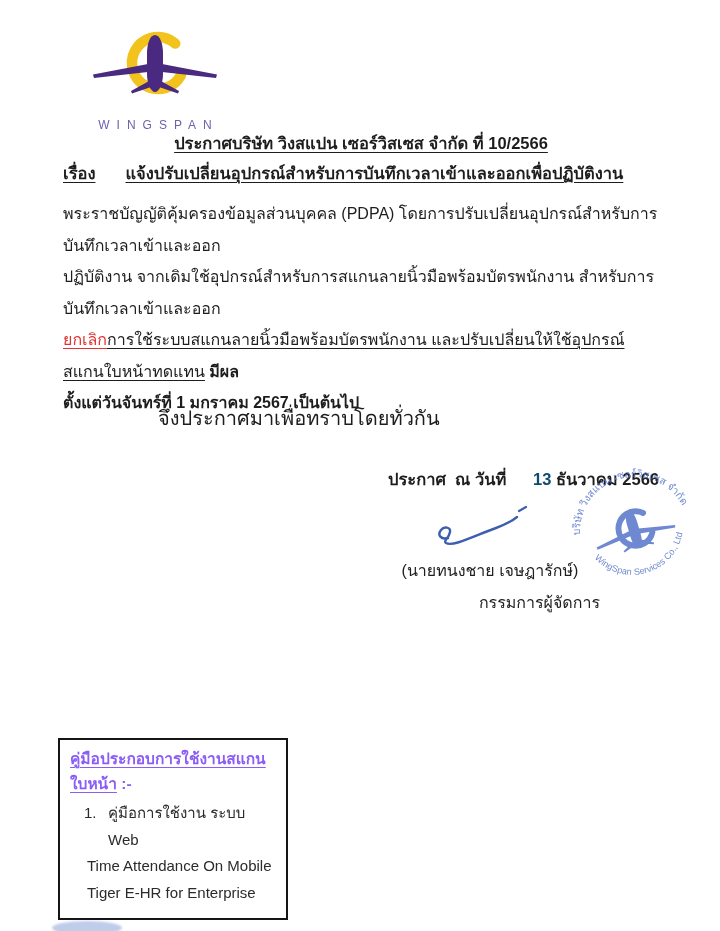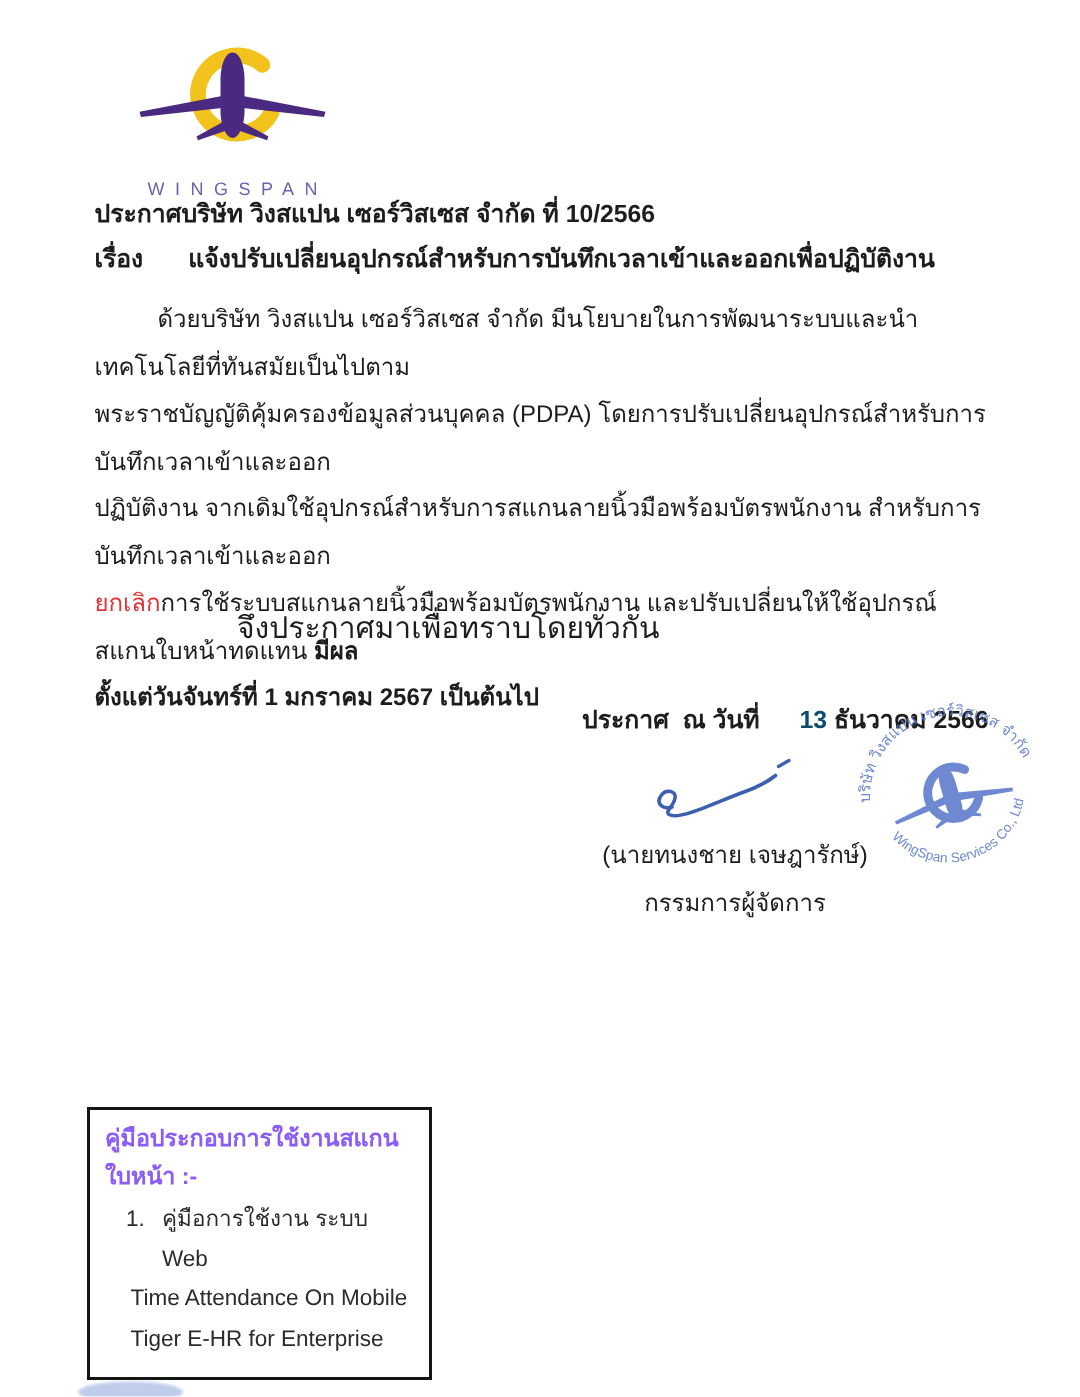--- a/index.html
+++ b/index.html
@@ -5,41 +5,41 @@
   html,body{margin:0;padding:0;background:#ffffff;}
   .page{position:relative;width:720px;height:931px;background:#fff;overflow:hidden;
         font-family:"Liberation Sans","DejaVu Sans",sans-serif;color:#1d1d1d;}
 
   
   .logo{position:absolute;left:80px;top:22px;width:150px;text-align:center;}
   .logo .brand{margin-top:2px;font-size:12px;letter-spacing:7px;color:#6c63ae;font-weight:normal;padding-left:7px;}
 
   
   .doc-title{position:absolute;left:63px;top:128px;width:596px;font-size:16.5px;font-weight:bold;line-height:30px;}
-  .u{text-underline-offset:3px;text-decoration-thickness:1.2px;}
+  .u{text-decoration:underline;text-underline-offset:3px;text-decoration-thickness:1.2px;text-align:center;}
   .pad-r{padding-right:30px;}
 
   
   .body{position:absolute;left:63px;top:198px;width:600px;font-size:16px;}
   .bodyline{line-height:31.5px;white-space:pre-wrap;}
   .indent{text-indent:42px;}
   .red{color:#e03434;}
   .b{font-weight:bold;}
 
   .closing{position:absolute;left:130px;top:402px;font-size:20px;margin-left:28px;}
 
   .dateline{position:absolute;left:388px;top:466px;font-size:16.5px;font-weight:bold;white-space:pre-wrap;}
   .day-blue{color:#0c4a6e;margin-left:22px;}
 
   .signature{position:absolute;left:422px;top:502px;width:116px;height:52px;}
 
   .stamp{position:absolute;left:568px;top:464px;width:132px;height:132px;transform:rotate(-16deg);opacity:.88;}
 
   .signer{position:absolute;left:380px;top:556px;width:220px;text-align:center;font-size:16px;line-height:30px;}
-  .signer .role{margin-top:2px;}
+  .signer .role{margin-top:2px;text-align:right;}
 
   
   .manual-box{position:absolute;left:58px;top:738px;width:230px;border:2px solid #151515;
               padding:6px 10px 12px 10px;box-sizing:border-box;font-size:15px;color:#2b2b2b;}
   .manual-box .heading{font-weight:bold;font-size:15.5px;color:#8b5cf6;margin-bottom:4px;white-space:pre-wrap;}
   .mrow{display:flex;line-height:26.5px;}
   .mnum{width:24px;margin-left:14px;flex:none;}
   .mtext{flex:1;}
   .mcont{margin-left:17px;line-height:26.5px;}
 
@@ -66,21 +66,20 @@
   </div>
 
   <div class="doc-title">
     <div class="u">ประกาศบริษัท วิงสแปน เซอร์วิสเซส จำกัด ที่ 10/2566</div>
     <div>
       <span class="u pad-r">เรื่อง</span><span class="u">แจ้งปรับเปลี่ยนอุปกรณ์สำหรับการบันทึกเวลาเข้าและออกเพื่อปฏิบัติงาน</span>
     </div>
   </div>
 
   <div class="body">
-    <div class="bodyline indent">ด้วยบริษัท วิงสแปน เซอร์วิสเซส จำกัด มีนโยบายในการพัฒนาระบบและนำเทคโนโลยีที่ทันสมัยเป็นไปตาม</div>
     <div class="bodyline">พระราชบัญญัติคุ้มครองข้อมูลส่วนบุคคล (PDPA) โดยการปรับเปลี่ยนอุปกรณ์สำหรับการบันทึกเวลาเข้าและออก</div>
     <div class="bodyline">ปฏิบัติงาน จากเดิมใช้อุปกรณ์สำหรับการสแกนลายนิ้วมือพร้อมบัตรพนักงาน สำหรับการบันทึกเวลาเข้าและออก</div>
     <div class="bodyline"><span class="u red">ยกเลิก</span><span class="u">การใช้ระบบสแกนลายนิ้วมือพร้อมบัตรพนักงาน และปรับเปลี่ยนให้ใช้อุปกรณ์สแกนใบหน้าทดแทน</span><span class="b"> มีผล</span></div>
     <div class="bodyline b">ตั้งแต่วันจันทร์ที่ 1 มกราคม 2567 เป็นต้นไป</div>
   </div>
 
   <div class="closing">จึงประกาศมาเพื่อทราบโดยทั่วกัน</div>
 
   <div class="dateline"><span>ประกาศ  ณ วันที่ </span><span class="day-blue">13</span><span> ธันวาคม 2566</span></div>
 

